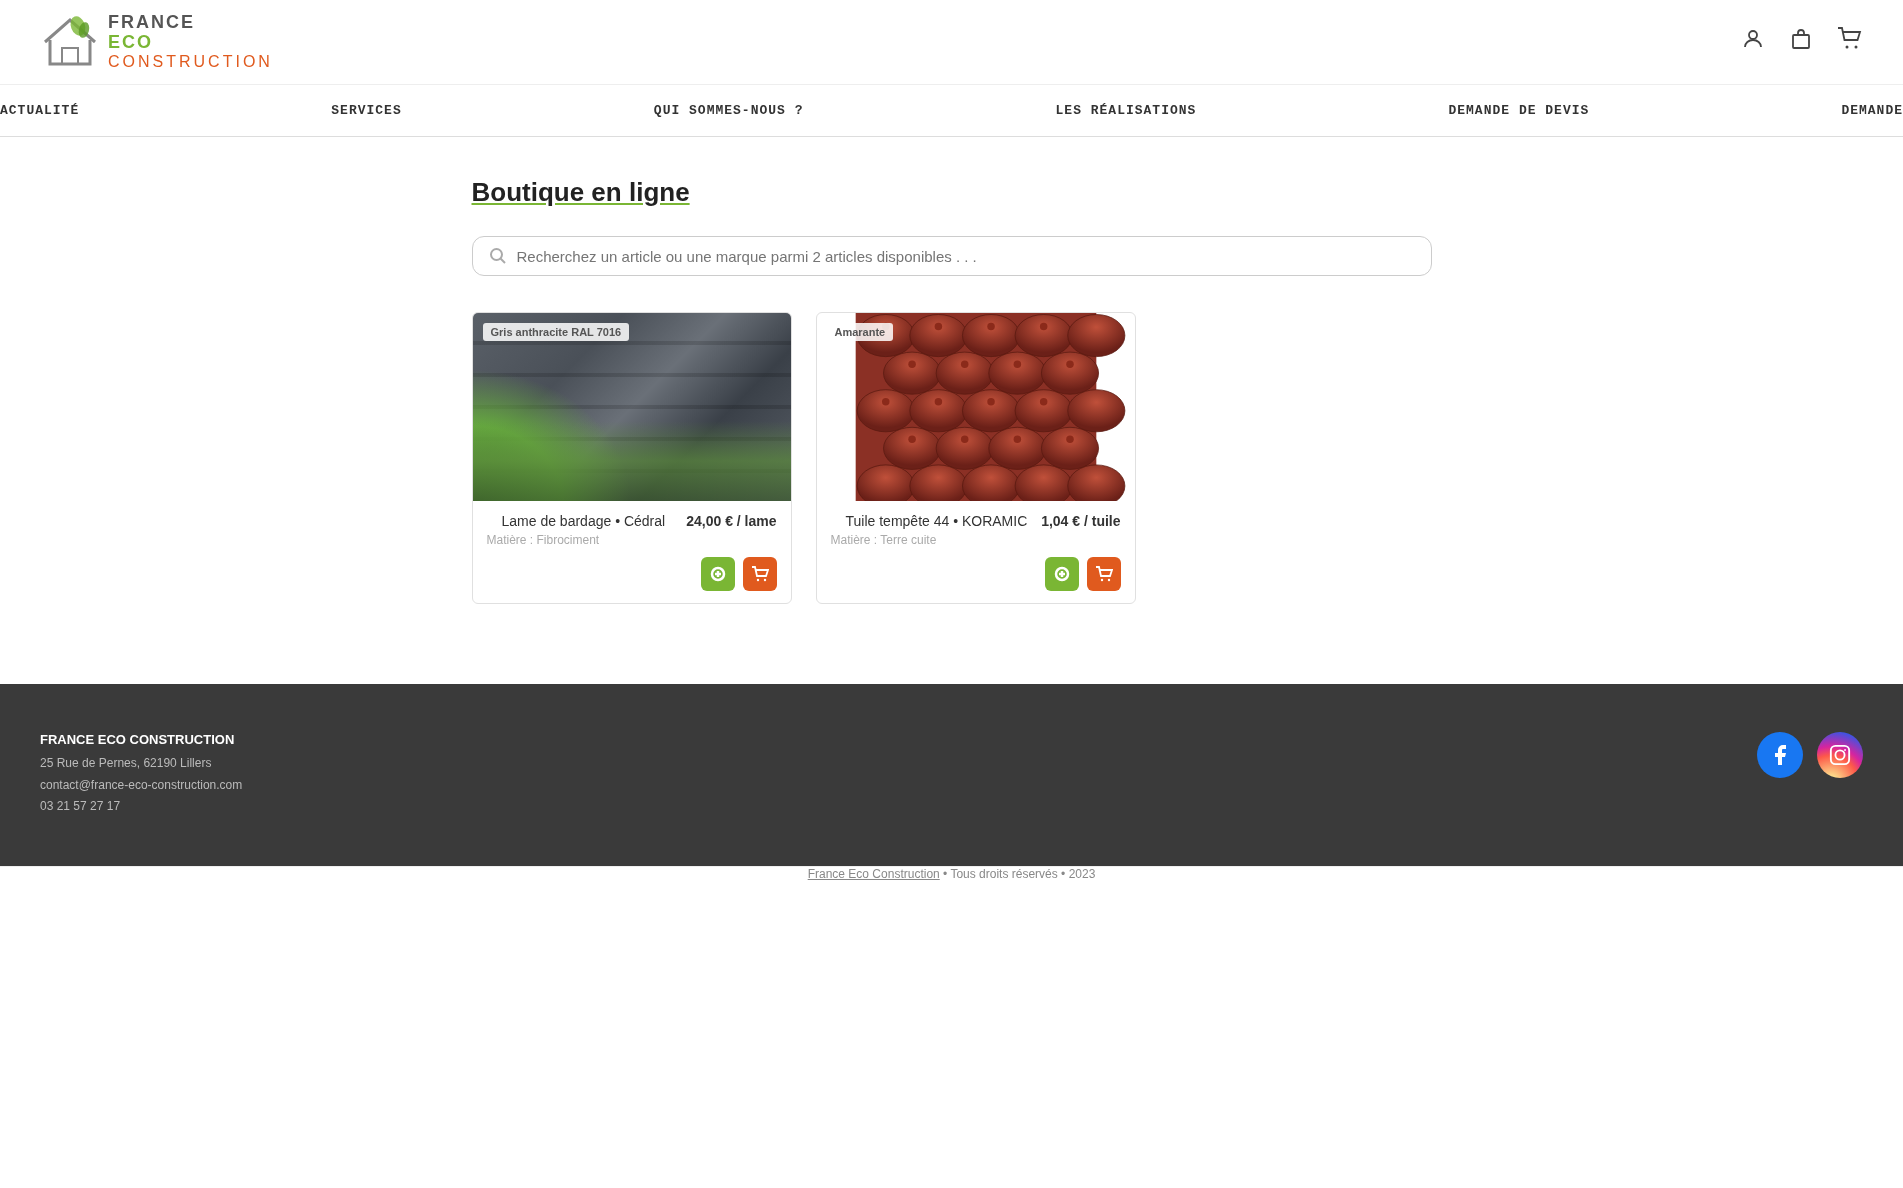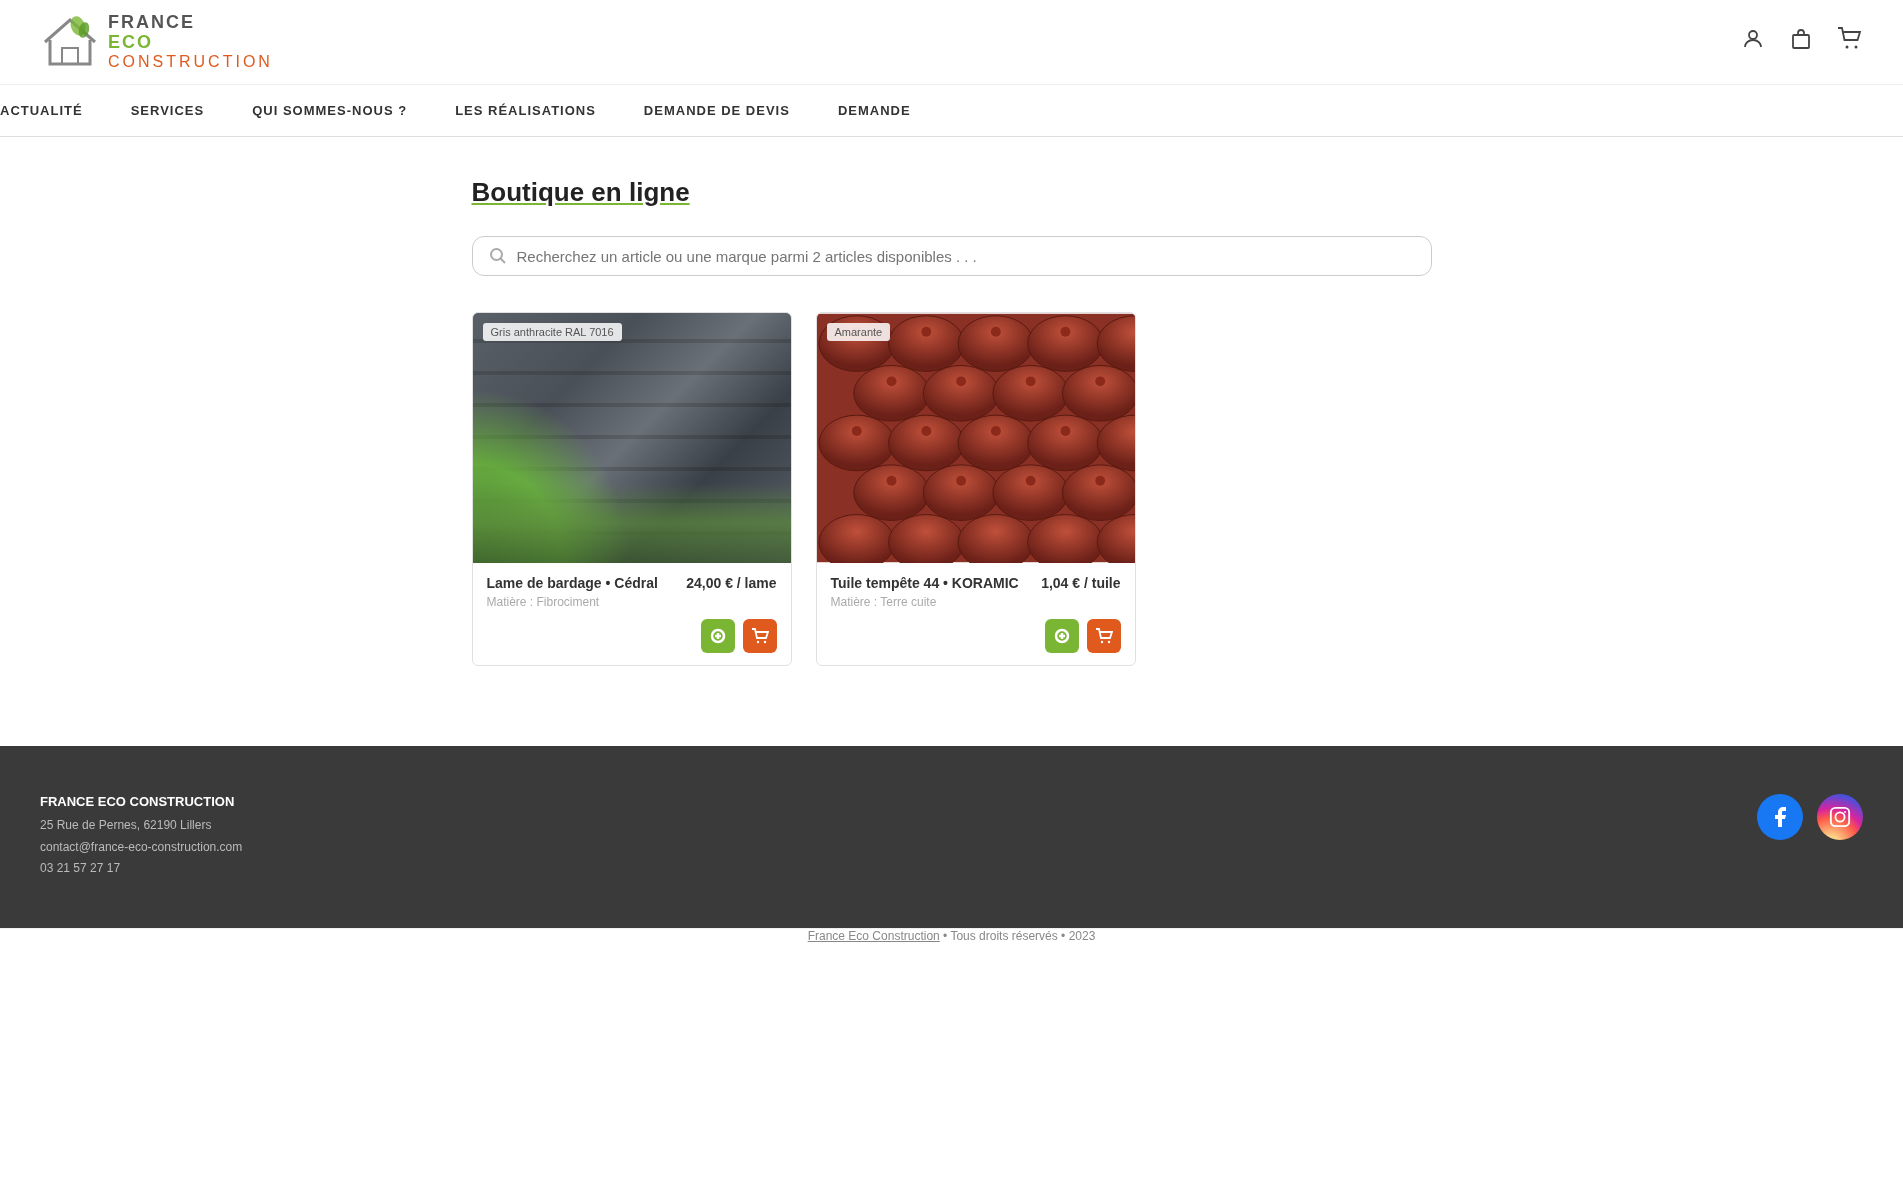--- a/index.html
+++ b/index.html
@@ -52,24 +52,25 @@
     }
     .header-icon {
       font-size: 22px;
       color: #444;
       cursor: pointer;
     }
 
     
     .nav {
       display: flex;
-      justify-content: flex-start;
+      justify-content: space-between;
       gap: 48px;
       padding: 18px 0;
       border-bottom: 1px solid #ddd;
+      font-family: Liberation Mono, monospace;
     }
     .nav-item {
       font-size: 13px;
       font-weight: 600;
       letter-spacing: 1px;
       color: #333;
       text-decoration: none;
       cursor: pointer;
     }
 
@@ -122,22 +123,23 @@
       background: #fff;
       border: 1px solid #e0e0e0;
       border-radius: 6px;
       overflow: hidden;
       width: 320px;
       cursor: pointer;
     }
     .product-img-wrap {
       position: relative;
       width: 100%;
-      height: 250px;
+      height: 188px;
       overflow: hidden;
+      font-weight: bold;
     }
     .product-badge {
       position: absolute;
       top: 10px;
       left: 10px;
       background: rgba(255,255,255,0.85);
       font-size: 11px;
       color: #555;
       padding: 3px 8px;
       border-radius: 3px;
@@ -192,22 +194,23 @@
       padding: 12px 14px;
     }
     .product-name-row {
       display: flex;
       justify-content: space-between;
       align-items: center;
       margin-bottom: 4px;
     }
     .product-name {
       font-size: 14px;
-      font-weight: 700;
+      font-weight: 400;
       color: #333;
+      margin-left: 15px;
     }
     .product-price {
       font-size: 14px;
       font-weight: 700;
       color: #333;
       white-space: nowrap;
     }
     .product-material {
       font-size: 12px;
       color: #aaa;

